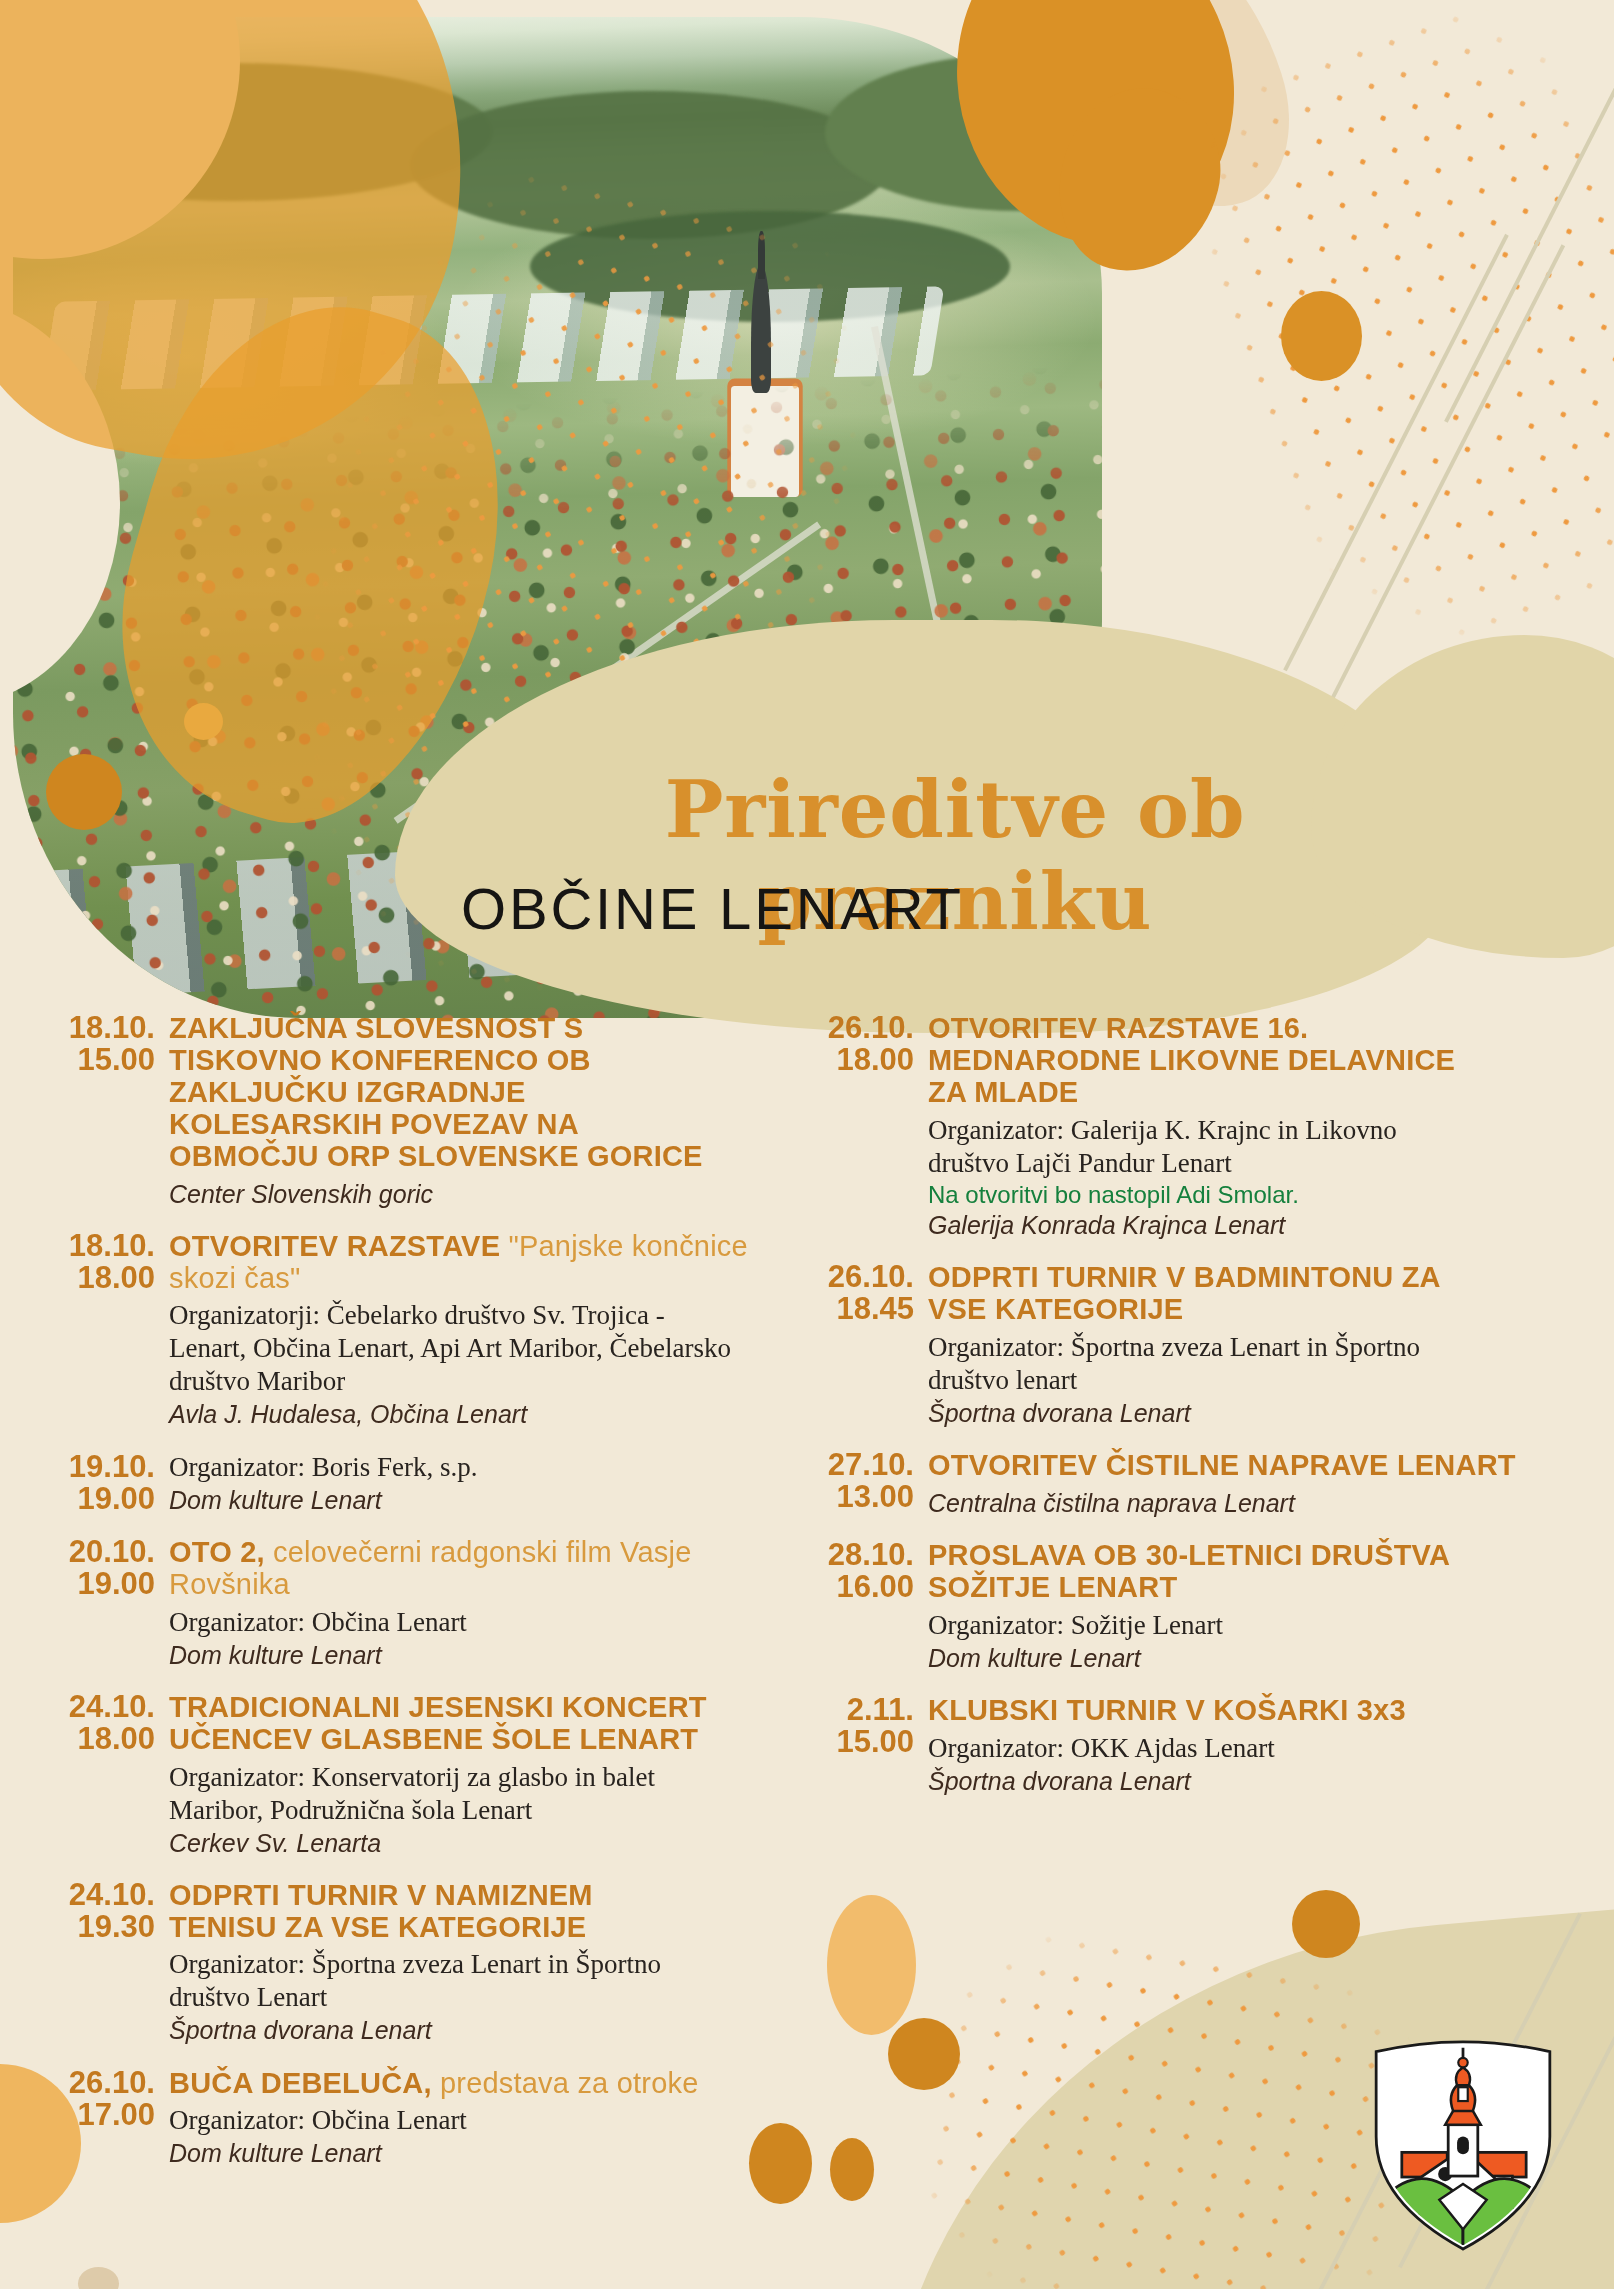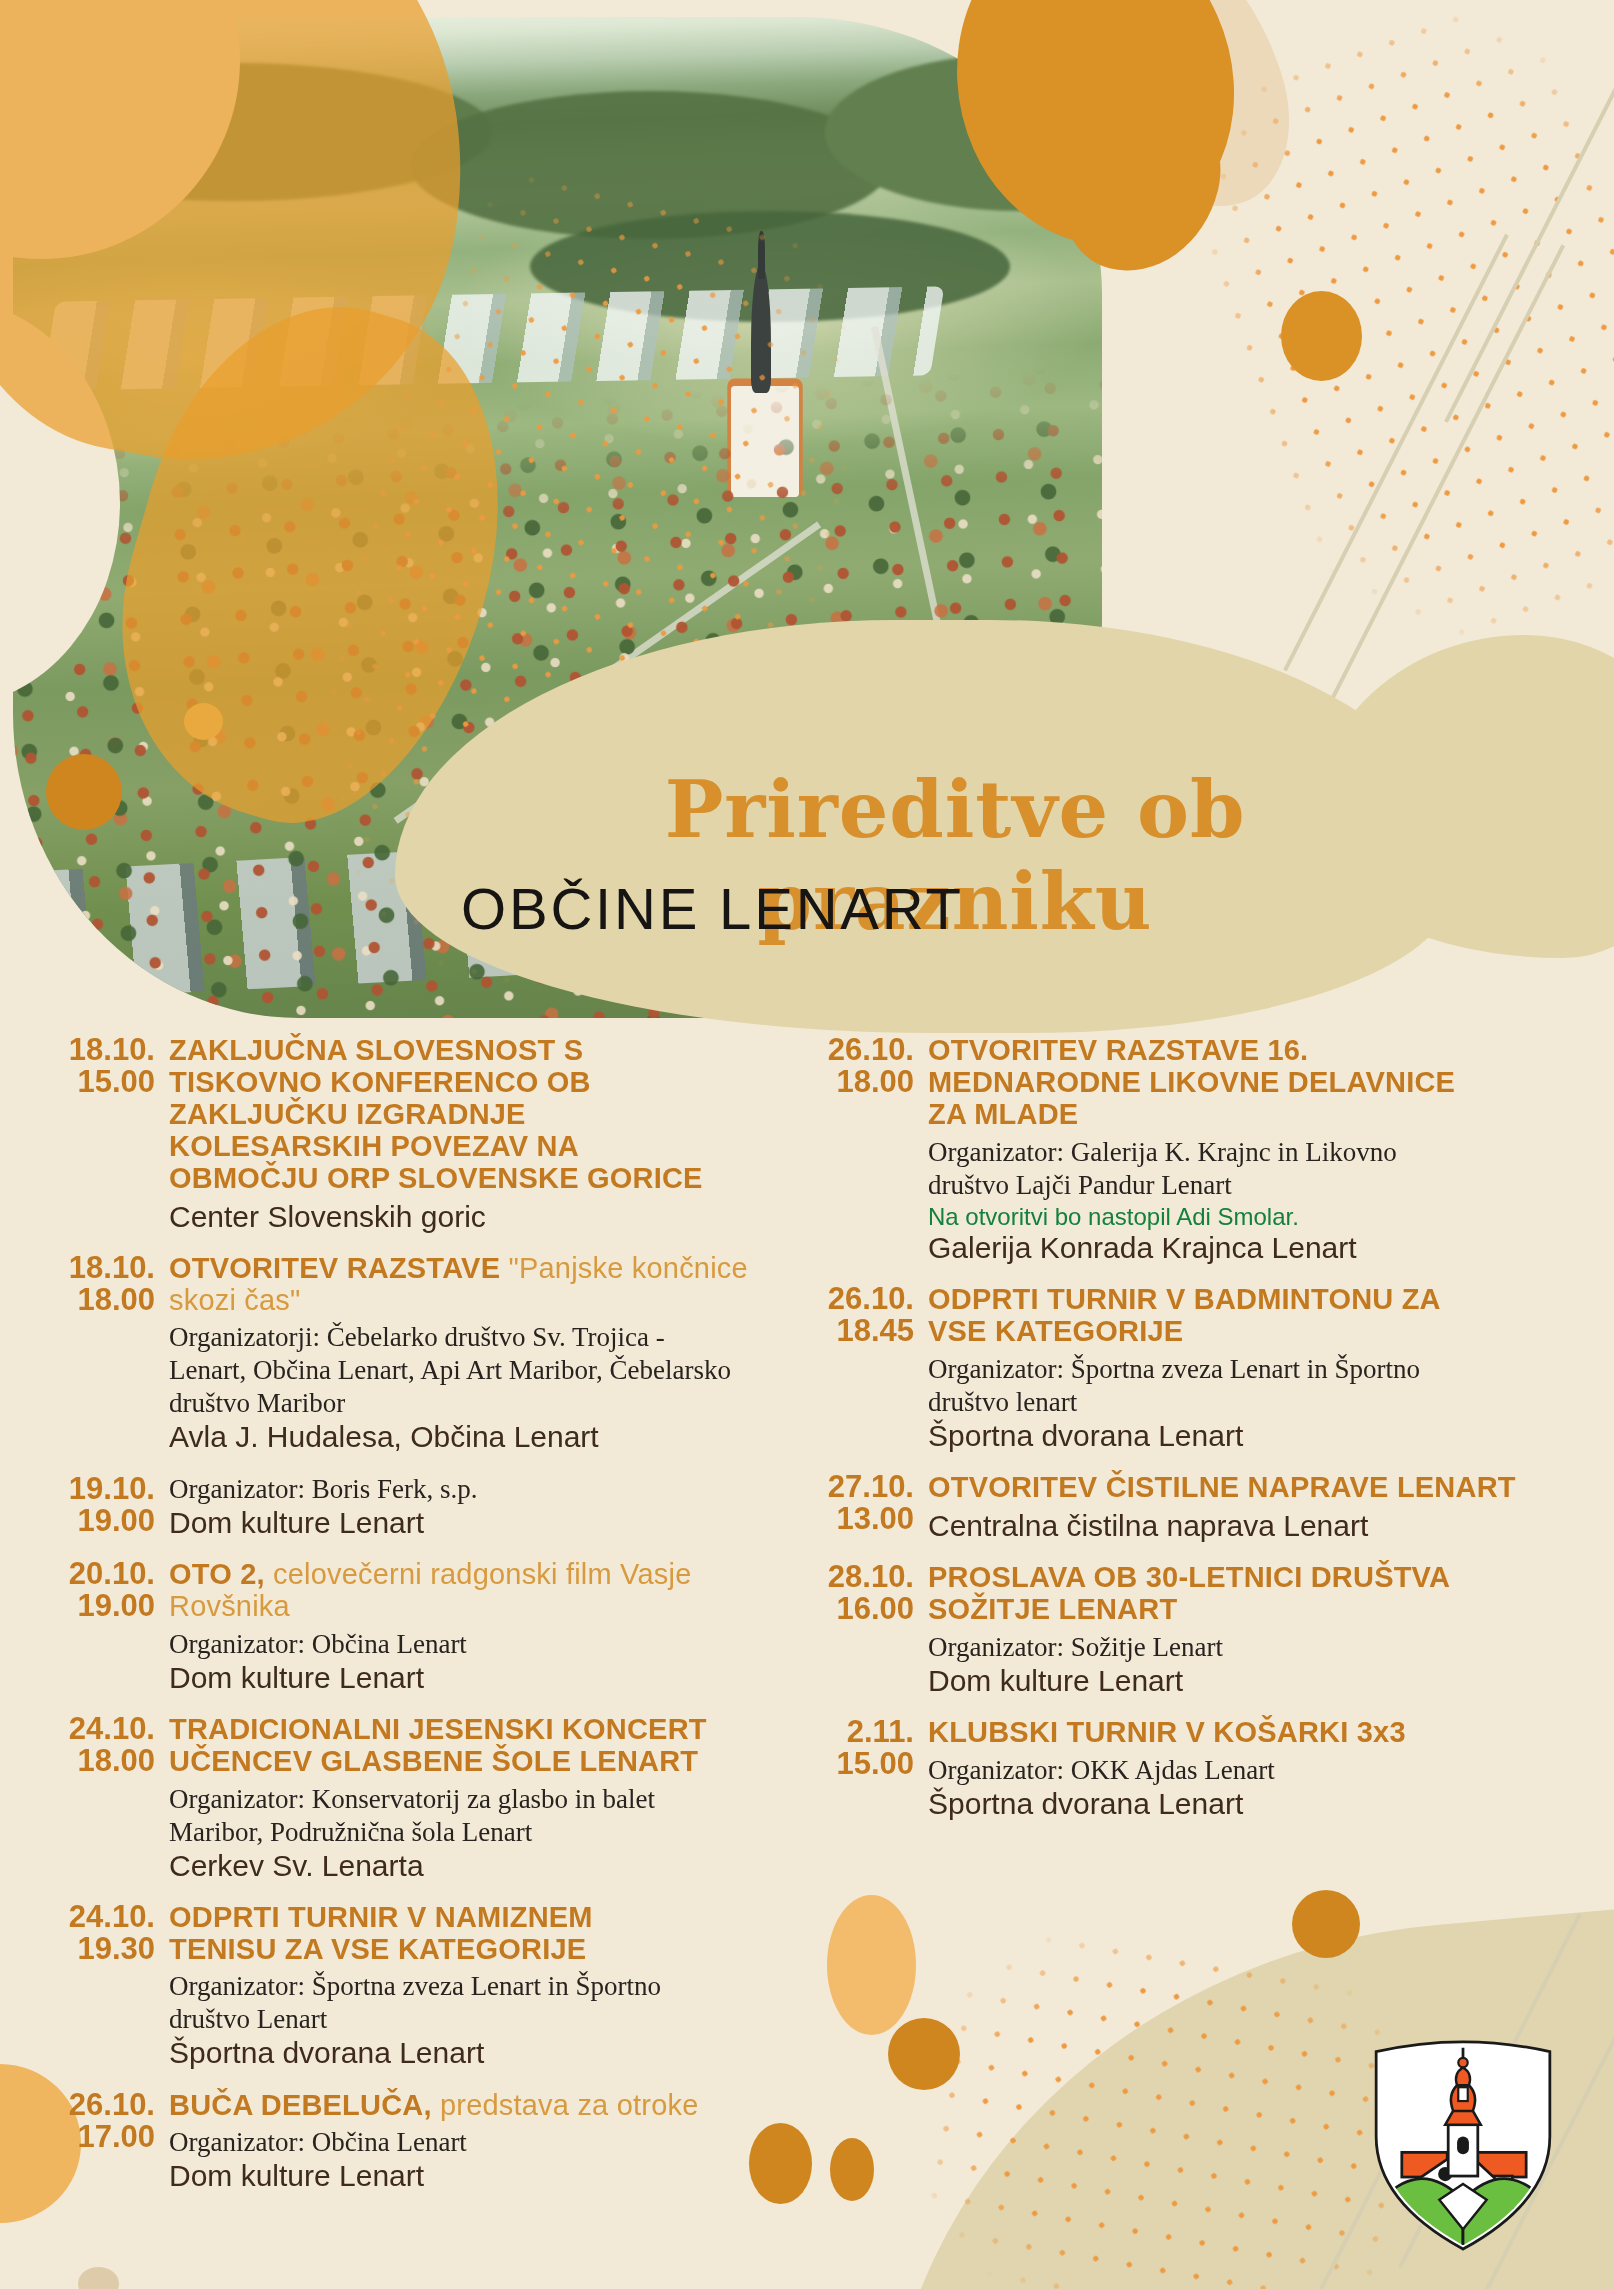--- a/index.html
+++ b/index.html
@@ -120,34 +120,34 @@
     position:absolute;left:461px;top:764px;width:988px;text-align:center;
     font-family:"DejaVu Serif",serif;font-weight:700;
     font-size:78px;line-height:92px;color:#d8902c;letter-spacing:0.9px;
   }
   .header-main{
     position:absolute;left:461px;top:875px;width:988px;text-align:left;
     font-size:58px;line-height:68px;color:#161513;font-weight:400;letter-spacing:2.8px;
   }
 
   
-  .col{position:absolute;top:1034px;}
+  .col{position:absolute;top:1012px;}
   .col-left{left:42px;width:738px;}
   .col-right{left:820px;width:738px;}
   .event{display:flex;gap:14px;margin-bottom:19.4px;}
   .event-when{width:113px;flex:none;text-align:right;color:#c3791f;font-weight:700;
     font-size:31px;line-height:32px;}
   .col-right .event-when{width:94px;}
   .event-body{flex:1;min-width:0;}
   .event-title{font-size:29px;line-height:32px;font-weight:700;color:#c3791f;
     white-space:pre-line;margin-bottom:5.5px;letter-spacing:0.2px;}
   .event-title .t-light{font-weight:400;color:#d89a3e;}
   .org-line{font-size:27px;line-height:33px;color:#28231f;white-space:nowrap;font-family:Liberation Serif, serif;}
   .event-note{font-size:24px;line-height:29.5px;color:#15803d;white-space:nowrap;}
-  .event-venue{font-size:30px;line-height:33px;color:#3e2a1e;white-space:nowrap;}
+  .event-venue{font-size:25px;line-height:33px;color:#3e2a1e;font-style:italic;white-space:nowrap;}
 
   
   .coa{position:absolute;left:1364px;top:2030px;width:198px;height:225px;}
 </style>
 </head>
 <body>
 
 <div class="photo">
   <div class="ph-hill" style="left:-37px;top:46px;width:517px;height:138px;background:#5f7c4c;"></div>
   <div class="ph-hill" style="left:397px;top:74px;width:480px;height:148px;background:#557244;opacity:.9;"></div>

